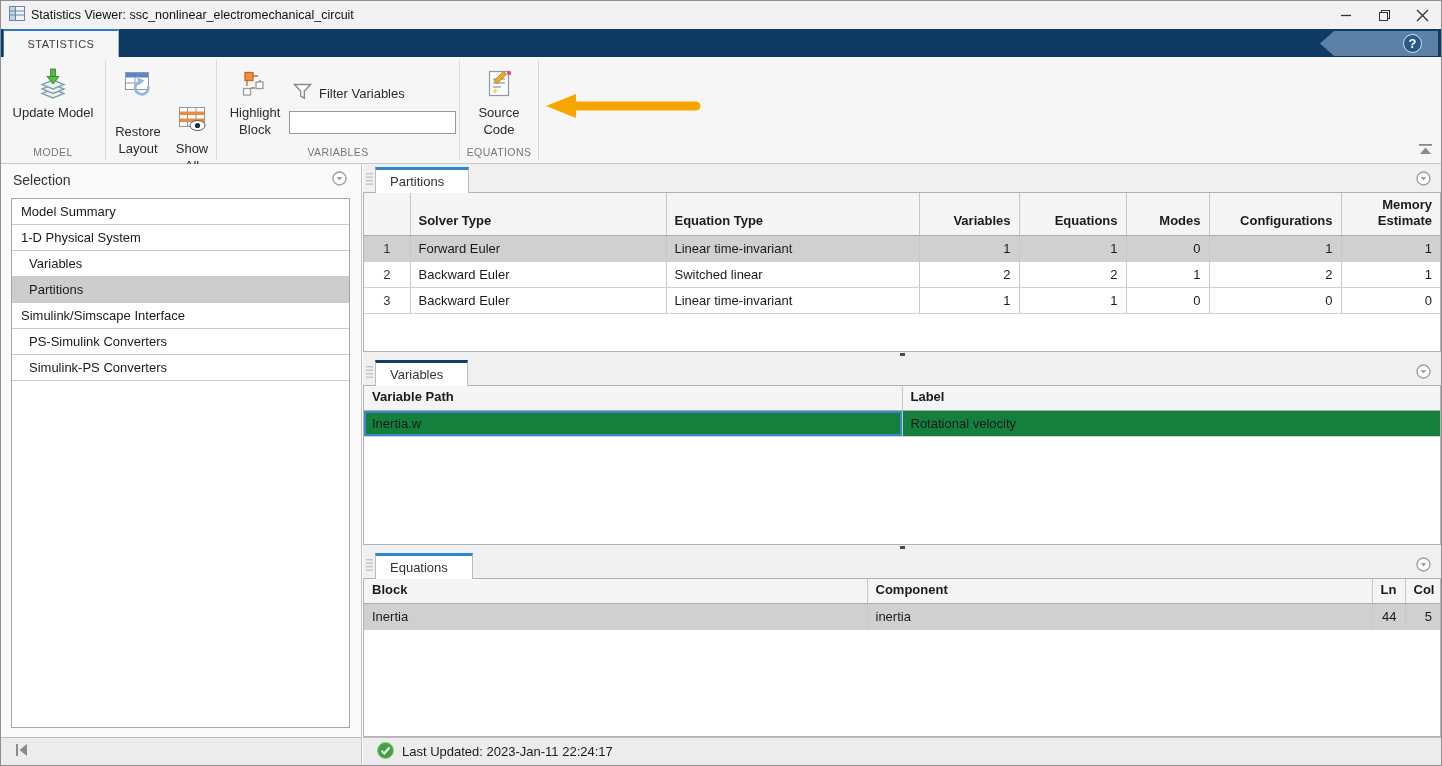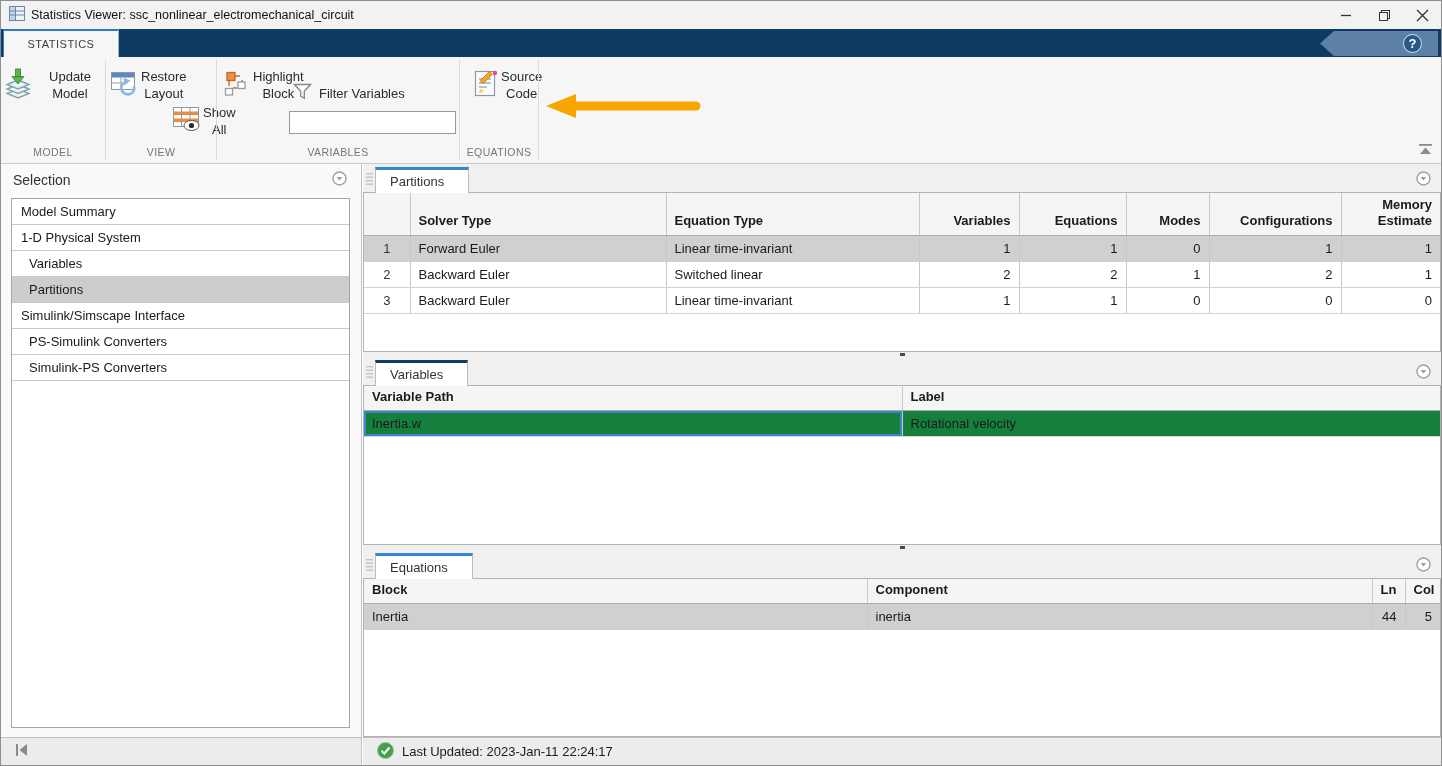--- a/index.html
+++ b/index.html
@@ -18,21 +18,21 @@
   .tabstrip{position:absolute;left:0;top:28px;right:0;height:28px;background:#0e3a64;}
   .ribbon-tab{position:absolute;left:2px;top:0;width:116px;height:28px;background:#f6f6f6;border-top:2px solid #2e7ac2;border-left:1px solid #2e7ac2;border-right:1px solid #9db8cc;display:flex;align-items:center;justify-content:center;font-size:11px;letter-spacing:.5px;color:#3c3c3c;}
   .help-badge{position:absolute;right:3px;top:2px;width:118px;height:25px;background:#5c80a6;clip-path:polygon(14px 0,100% 0,100% 100%,14px 100%,0 50%);display:flex;align-items:center;justify-content:flex-end;padding-right:16px;}
   .help-circle{width:19px;height:19px;border-radius:50%;background:#27598a;border:1px solid #d8e2ec;color:#fff;font-size:13px;font-weight:bold;display:flex;align-items:center;justify-content:center;}
   
   .ribbon{position:absolute;left:0;top:56px;right:0;height:107px;background:#f6f6f6;border-bottom:1px solid #c9c9c9;display:flex;}
   .rgroup{display:flex;flex-direction:column;height:100%;}
   .rgroup .btnrow{flex:1;display:flex;justify-content:center;align-items:flex-start;}
   .rgroup .glabel{height:17px;text-align:center;font-size:10.5px;color:#767676;letter-spacing:.4px;padding-bottom:3px;}
   .rsep{width:1px;background:#dbdbdb;margin:3px 0;}
-  .rbtn{display:flex;flex-direction:row;align-items:center;padding-top:9px;font-size:13px;color:#2b2b2b;text-align:center;line-height:1.3;cursor:default;}
+  .rbtn{display:flex;flex-direction:column;align-items:center;padding-top:9px;font-size:13px;color:#2b2b2b;text-align:center;line-height:1.3;cursor:default;}
   .rbtn .ic{height:36px;display:flex;align-items:center;justify-content:center;margin-bottom:3px;}
   .g-model{width:104px;} .g-view{width:110px;} .g-vars{width:242px;} .g-eq{width:78px;}
   .filtercol{display:flex;flex-direction:column;margin-top:26px;width:170px;}
   .filtercol .frow{display:flex;align-items:center;gap:7px;font-size:13px;color:#2b2b2b;padding-left:4px;}
   .filtercol input{margin-top:8px;width:167px;height:23px;border:1px solid #989898;background:#fff;font-size:12px;padding:0 4px;font-family:"Liberation Sans",sans-serif;}
   .arrow-annot{position:absolute;left:545px;top:36px;}
   .ribbon-collapse{position:absolute;right:8px;bottom:4px;cursor:default;}
   
   .left-panel{position:absolute;left:0;top:163px;width:361px;bottom:28px;background:#fafafa;border-right:1px solid #c3c3c3;}
   .sel-header{height:32px;display:flex;align-items:center;padding:0 14px 0 12px;font-size:14px;color:#333;}
@@ -128,21 +128,21 @@
         <span>Update Model</span>
       </div>
     </div>
     <div class="glabel">MODEL</div>
   </div>
 
   <div class="rsep"></div>
 
   <div class="rgroup g-view">
     <div class="btnrow">
-      <div class="rbtn" style="width:62px;">
+      <div class="rbtn" style="width:62px;gap:19px;">
         <span class="ic">
           <svg width="34" height="34" viewBox="0 0 34 34">
             <rect x="4.5" y="5.5" width="23" height="17" fill="#fff" stroke="#8d9aa6"></rect>
             <rect x="5" y="6" width="22" height="4.5" fill="#5b87c5"></rect>
             <line x1="14" y1="10.5" x2="14" y2="22" stroke="#8d9aa6"></line>
             <line x1="5" y1="16" x2="14" y2="16" stroke="#8d9aa6"></line>
             <path d="M27 19 a6.5 6.5 0 1 1 -7.5 -4.5" fill="none" stroke="#8fb7e0" stroke-width="2.6"></path>
             <polygon points="16.5,10.5 23.5,13.5 17.5,18.5" fill="#8fb7e0"></polygon>
           </svg>
         </span>

